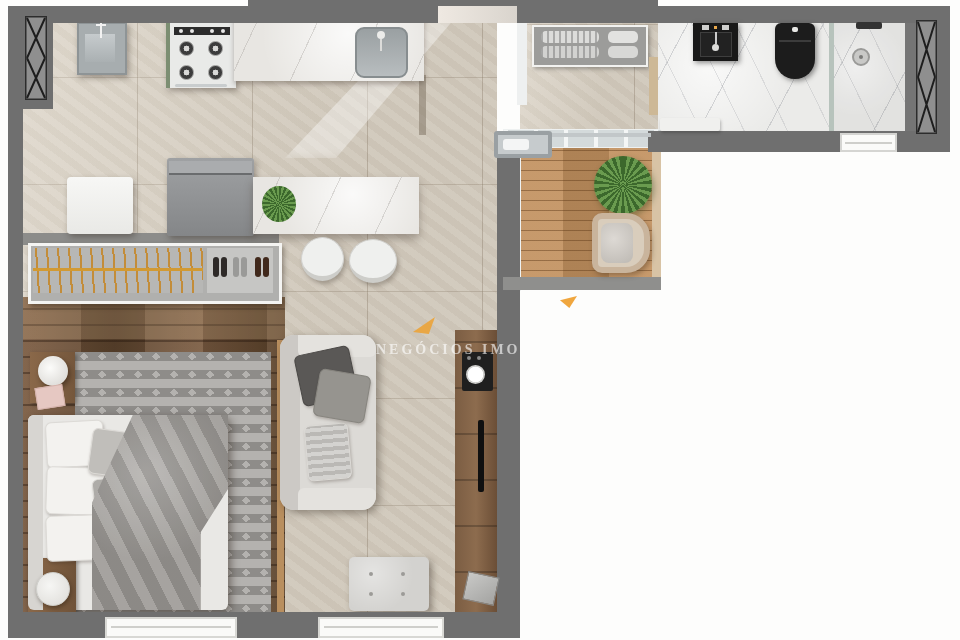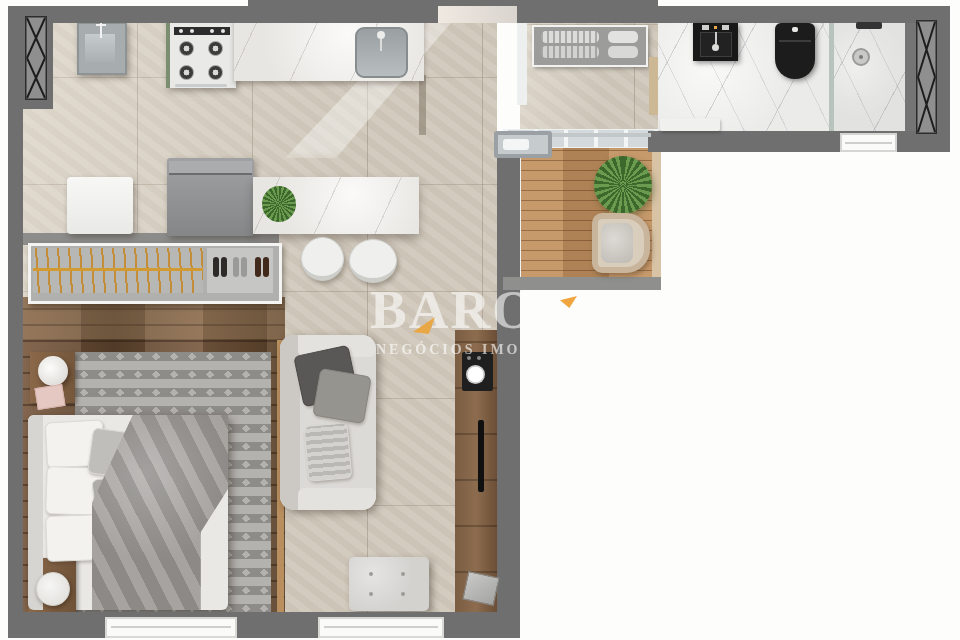--- a/index.html
+++ b/index.html
@@ -239,19 +239,18 @@
   <div class="abs" style="left:856px;top:22px;width:26px;height:7px;background:#333333;border-radius:2px;z-index:6;"></div>
   <div class="abs" style="left:852px;top:48px;width:18px;height:18px;border:2px solid #9a9a98;border-radius:50%;background:#c9c9c7;box-sizing:border-box;z-index:6;">
     <div class="abs" style="left:5px;top:5px;width:4px;height:4px;background:#7a7a78;border-radius:50%;"></div>
   </div>
   <div class="abs" style="left:660px;top:118px;width:60px;height:13px;background:#f0f0ee;border-radius:2px;z-index:6;box-shadow:1px 2px 3px rgba(40,40,40,.3);"></div>
   <div class="abs" style="left:840px;top:133px;width:57px;height:19px;background:#fbfbf9;border:2px solid #d5d5d2;box-sizing:border-box;z-index:6;">
     <div class="abs" style="left:3px;top:7px;width:47px;height:2px;background:#cfcfcb;"></div>
   </div>
 
   <div class="watermark-clip">
-    <div class="wm-brand">BARO</div>
     <div class="wm-sail"></div>
     <div class="wm-tag">NEGÓCIOS IMOBILI</div>
   </div>
   <div class="flag"></div>
 
 </div>
 
 </body></html>

